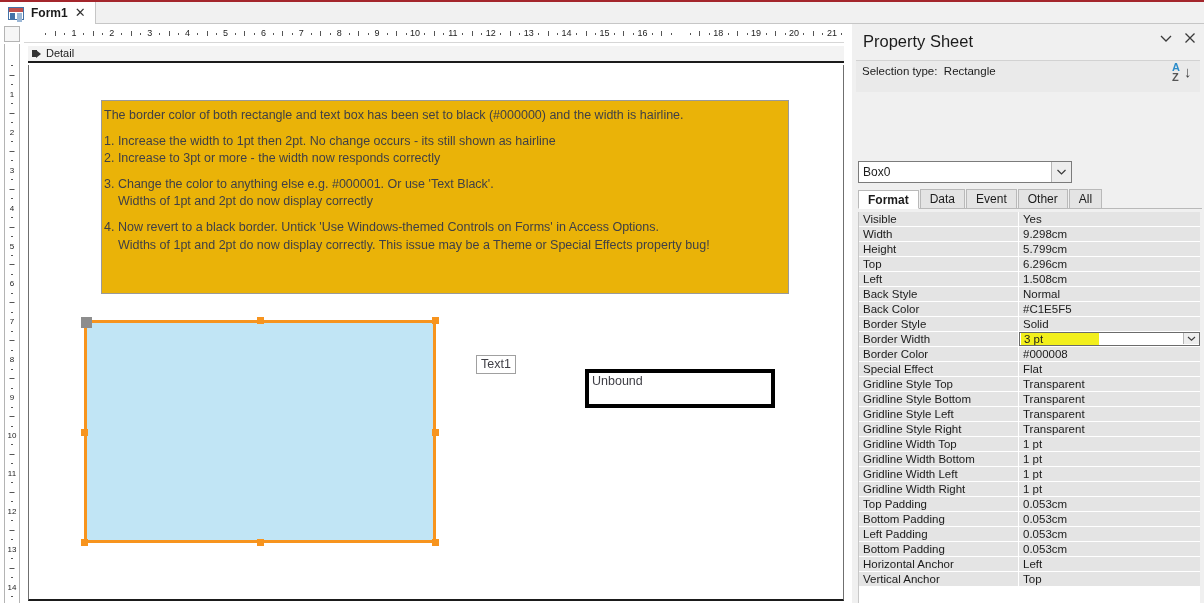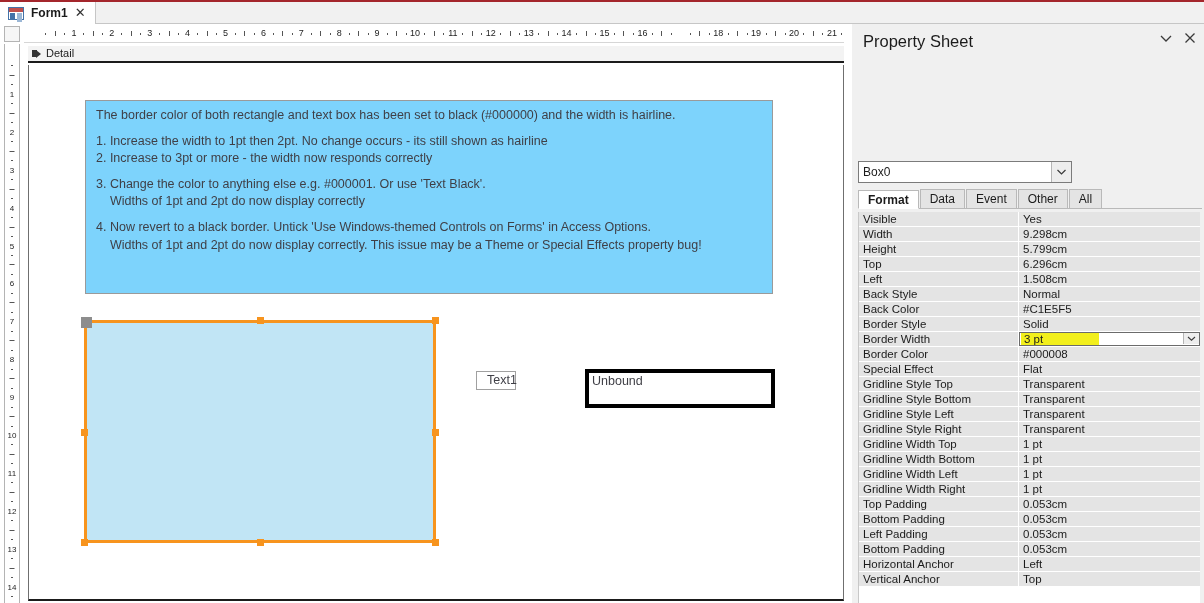--- a/index.html
+++ b/index.html
@@ -117,23 +117,23 @@
   .canvas {
     position:absolute; left:4px; top:21px; width:816px; height:536px;
     background:#ffffff;
     border-left:1px solid #6f6f6f;
     border-right:1px solid #6f6f6f;
     border-bottom:2px solid #1b1b1b;
   }
 
   
   .note-box {
-    position:absolute; left:56px; top:35px; width:688px; height:194px;
-    background:#7dd3fc; border:1px solid #9a9a9a;
-    padding:6px 8px 0 10px;
+    position:absolute; left:72px; top:35px; width:688px; height:194px;
+    background:#eab308; border:1px solid #9a9a9a;
+    padding:6px 8px 0 2px;
   }
   .note-line {
     font-size:12.5px; color:#3f3f46; line-height:17.6px;
     white-space:pre; font-family:"Liberation Sans", sans-serif;
   }
   .note-line.gap { height:8px; }
 
   
   .rect-sel-wrap { position:absolute; left:52px; top:252px; width:358px; height:229px; }
   .rect-shape {
@@ -147,23 +147,23 @@
   .sel-handle {
     position:absolute; width:7px; height:7px; background:#f7941e;
   }
   .move-handle {
     position:absolute; left:0; top:0; width:11px; height:11px;
     background:#8d8d8d;
   }
 
   
   .text1-label {
-    position:absolute; left:447px; top:306px; width:40px; height:19px;
+    position:absolute; left:447px; top:290px; width:40px; height:19px;
     border:1px solid #a0a0a0; background:#fff;
-    font-size:12.5px; color:#3f3f46; line-height:17px; padding-left:10px;
+    font-size:12.5px; color:#3f3f46; line-height:17px; padding-left:4px;
   }
 
   
   .unbound-box {
     position:absolute; left:556px; top:304px; width:190px; height:39px;
     background:#ffffff; border:4px solid #000000;
     font-size:12.5px; color:#3f3f46; padding:1px 0 0 3px; line-height:15px;
   }
 
   
@@ -541,20 +541,28 @@
             </svg>
         </span>
         <span class="ps-ico">
           <svg width="16" height="16" viewBox="0 0 16 16">
               <path d="M3.5 3.5 L12.5 12.5 M12.5 3.5 L3.5 12.5" stroke="#3a3a3a" stroke-width="1.3"></path>
             </svg>
         </span>
       </div>
     </div>
 
+    <div class="ps-seltype-row">
+      <div class="ps-seltype"><span>Selection type:</span>&nbsp;&nbsp;<span>Rectangle</span></div>
+      <div class="ps-sort">
+        <span class="az-a">A</span>
+        <span class="az-z">Z</span>
+        <span class="az-arrow">↓</span>
+      </div>
+    </div>
 
     <div class="ps-combo">
       <span class="ps-combo-text">Box0</span>
       <span class="ps-combo-btn">
         <svg width="11" height="8" viewBox="0 0 11 8">
             <path d="M1.5 2 L5.5 6 L9.5 2" fill="none" stroke="#3a3a3a" stroke-width="1.2"></path>
           </svg>
       </span>
     </div>
 

